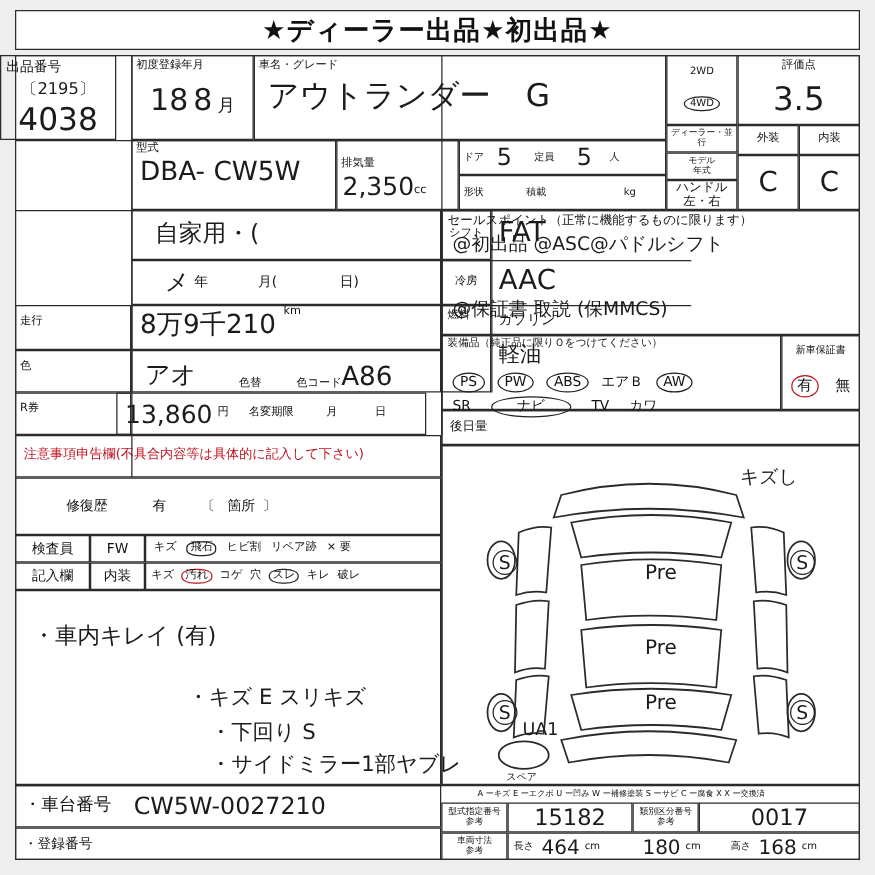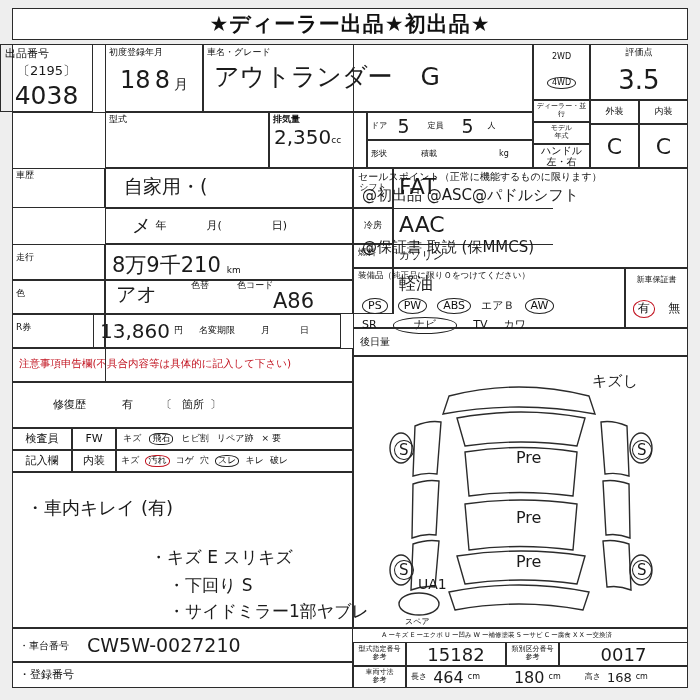--- a/index.html
+++ b/index.html
@@ -46,24 +46,25 @@
   <div class="bx" style="left:203px;top:44px;width:330px;height:68px;">
     <div class="lbl sm" style="margin:3px 0 0 3px;">車名・グレード</div>
     <div style="display:flex;align-items:center;gap:28px;margin:2px 0 0 10px;">
       <span class="hw" style="font-size:25px;">アウトランダー</span>
       <span class="hw" style="font-size:25px;">G</span>
     </div>
   </div>
 
   <div class="bx" style="left:105px;top:112px;width:164px;height:56px;">
     <div class="lbl sm" style="margin:2px 0 0 3px;">型式</div>
+    <div class="hw" style="font-size:21px;margin:0 0 0 6px;">DBA- CW5W</div>
   </div>
 
   <div class="bx" style="left:269px;top:112px;width:98px;height:56px;">
-    <div class="lbl sm" style="margin:2px 0 0 3px;font-weight:bold;">排気量</div>
+    <div class="lbl sm" style="margin:14px 0 0 3px;">排気量</div>
     <div style="display:flex;align-items:flex-end;margin-left:4px;">
       <span class="hw" style="font-size:20px;">2,350</span>
       <span class="lbl sm" style="margin-bottom:3px;">cc</span>
     </div>
   </div>
 
   <div class="bx" style="left:367px;top:112px;width:166px;height:28px;">
     <div style="display:flex;height:100%;align-items:center;">
       <span class="lbl xs" style="margin-left:3px;">ドア</span>
       <span class="hw" style="font-size:19px;margin-left:10px;">5</span>
@@ -74,51 +75,48 @@
   </div>
 
   <div class="bx" style="left:367px;top:140px;width:166px;height:28px;">
     <div style="display:flex;height:100%;align-items:center;">
       <span class="lbl xs" style="margin-left:3px;">形状</span>
       <span class="lbl xs" style="margin-left:34px;">積載</span>
       <span class="lbl xs" style="margin-left:62px;">kg</span>
     </div>
   </div>
 
-  <div class="bx" style="left:12px;top:168px;width:93px;height:40px;">
-    <div class="lbl sm" style="margin:2px 0 0 3px;">車歴</div>
-  </div>
   <div class="bx" style="left:105px;top:168px;width:248px;height:40px;">
     <div class="hw" style="font-size:19px;margin:5px 0 0 18px;">自家用・(</div>
   </div>
 
   <div class="bx" style="left:105px;top:208px;width:248px;height:36px;">
     <div style="display:flex;align-items:center;height:100%;">
       <span class="hw" style="font-size:19px;margin-left:26px;">メ</span>
       <span class="lbl" style="margin-left:4px;">年</span>
       <span class="lbl" style="margin-left:40px;">月(</span>
       <span class="lbl" style="margin-left:50px;">日)</span>
     </div>
   </div>
 
   <div class="bx" style="left:12px;top:244px;width:93px;height:36px;">
     <div class="lbl sm" style="margin:8px 0 0 3px;">走行</div>
   </div>
   <div class="bx" style="left:105px;top:244px;width:248px;height:36px;">
-    <div style="display:flex;align-items:flex-end;height:100%;padding-bottom:3px;">
+    <div style="display:flex;align-items:flex-start;height:100%;padding-bottom:3px;">
       <span class="hw" style="font-size:21px;margin-left:6px;">8万9千210</span>
       <span class="lbl sm" style="margin-left:6px;margin-bottom:3px;">km</span>
     </div>
   </div>
 
   <div class="bx" style="left:12px;top:280px;width:93px;height:34px;">
     <div class="lbl sm" style="margin:8px 0 0 3px;">色</div>
   </div>
   <div class="bx" style="left:105px;top:280px;width:248px;height:34px;">
-    <div style="display:flex;align-items:flex-start;height:100%;">
+    <div style="display:flex;align-items:flex-end;height:100%;">
       <span class="hw" style="font-size:20px;margin-left:10px;">アオ</span>
       <span class="lbl sm" style="margin-left:34px;">色替</span>
       <span class="lbl sm" style="margin-left:28px;">色コード</span>
     </div>
     <div class="hw" style="position:absolute;right:38px;top:8px;font-size:21px;">A86</div>
   </div>
 
   <div class="bx" style="left:12px;top:314px;width:93px;height:34px;">
     <div class="lbl sm" style="margin:8px 0 0 3px;">R券</div>
   </div>
@@ -317,21 +315,21 @@
   <div class="hw" style="position:absolute;left:516px;top:552px;font-size:16px;">Pre</div>
   <div class="hw" style="position:absolute;left:394px;top:440px;font-size:15px;border:1.5px solid #222;border-radius:50%;padding:0 4px;">S</div>
   <div class="hw" style="position:absolute;left:632px;top:440px;font-size:15px;border:1.5px solid #222;border-radius:50%;padding:0 4px;">S</div>
   <div class="hw" style="position:absolute;left:394px;top:560px;font-size:15px;border:1.5px solid #222;border-radius:50%;padding:0 4px;">S</div>
   <div class="hw" style="position:absolute;left:632px;top:560px;font-size:15px;border:1.5px solid #222;border-radius:50%;padding:0 4px;">S</div>
   <div class="hw" style="position:absolute;left:418px;top:576px;font-size:14px;">UA1</div>
   <div class="lbl xs" style="position:absolute;left:405px;top:618px;">スペア</div>
 
   <div class="bx" style="left:12px;top:628px;width:341px;height:34px;">
     <div style="display:flex;align-items:center;height:100%;">
-      <span class="lbl" style="margin-left:6px;font-size:10px;">・車台番号</span>
+      <span class="lbl" style="margin-left:6px;font-size:14px;">・車台番号</span>
       <span class="hw" style="margin-left:18px;font-size:19px;">CW5W-0027210</span>
     </div>
   </div>
   <div class="bx" style="left:12px;top:662px;width:341px;height:26px;">
     <div class="lbl" style="margin:6px 0 0 6px;font-size:11px;">・登録番号</div>
   </div>
 
   <div class="lbl" style="position:absolute;left:382px;top:632px;font-size:6.5px;">A ーキズ  E ーエクボ  U ー凹み  W ー補修塗装  S ーサビ  C ー腐食  X X ー交換済</div>
 
   <div class="bx" style="left:353px;top:642px;width:53px;height:24px;">
@@ -351,21 +349,21 @@
     <div class="lbl ctr" style="height:100%;font-size:7px;">車両寸法<br>参考</div>
   </div>
   <div class="bx" style="left:406px;top:666px;width:282px;height:22px;">
     <div style="display:flex;align-items:center;height:100%;">
       <span class="lbl xs" style="margin-left:4px;">長さ</span>
       <span class="hw" style="margin-left:6px;font-size:16px;">464</span>
       <span class="lbl xs" style="margin-left:4px;">cm</span>
       <span class="hw" style="margin-left:34px;font-size:16px;">180</span>
       <span class="lbl xs" style="margin-left:4px;">cm</span>
       <span class="lbl xs" style="margin-left:24px;">高さ</span>
-      <span class="hw" style="margin-left:6px;font-size:13px;">168</span>
+      <span class="hw" style="margin-left:6px;font-size:16px;">168</span>
       <span class="lbl xs" style="margin-left:4px;">cm</span>
     </div>
   </div>
 
   <div class="vline" style="left:105px;top:44px;height:338px;"></div>
   <div class="vline" style="left:353px;top:44px;height:584px;"></div>
   <div class="hline" style="left:12px;top:112px;width:521px;"></div>
   <div class="hline" style="left:12px;top:168px;width:676px;"></div>
   <div class="hline" style="left:353px;top:268px;width:335px;"></div>
   <div class="hline" style="left:353px;top:328px;width:335px;"></div>

